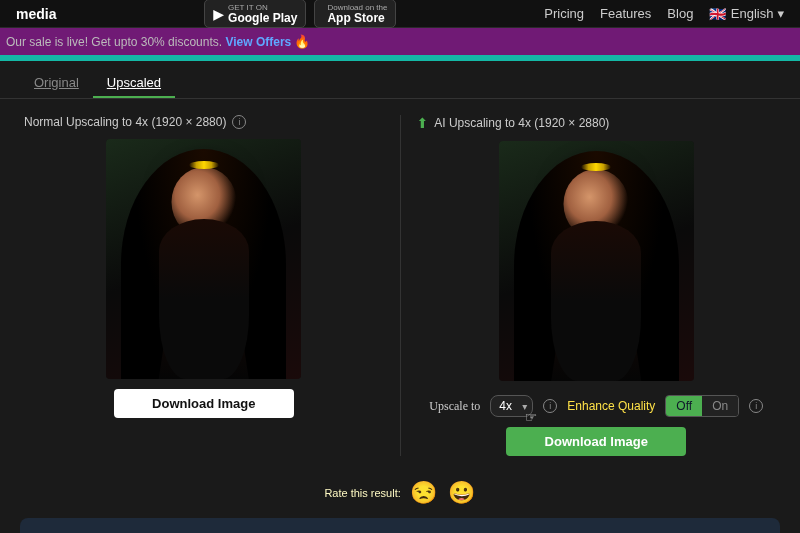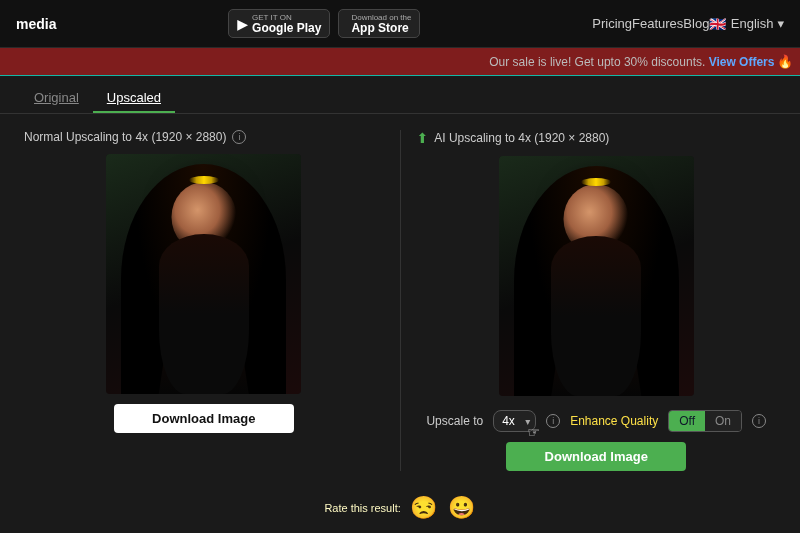--- a/index.html
+++ b/index.html
@@ -13,21 +13,21 @@
       overflow: hidden;
     }
 
     
     .nav {
       background: #111;
       display: flex;
       align-items: center;
       justify-content: space-between;
       padding: 0 16px;
-      height: 48px;
+      height: 28px;
       border-bottom: 1px solid #2a2a2a;
     }
     .nav-logo {
       color: #fff;
       font-weight: bold;
       font-size: 14px;
     }
     .nav-center {
       display: flex;
       align-items: center;
@@ -53,46 +53,47 @@
       color: #aaa;
     }
     .store-btn .store-text-big {
       font-size: 12px;
       font-weight: 600;
       line-height: 1;
     }
     .nav-right {
       display: flex;
       align-items: center;
+      gap: 16px;
       font-size: 13px;
     }
     .nav-link {
       color: #ccc;
       cursor: pointer;
       text-decoration: none;
     }
     .nav-lang {
       display: flex;
       align-items: center;
       gap: 4px;
       color: #ccc;
       cursor: pointer;
     }
     .flag {
       font-size: 14px;
     }
 
     
     .banner {
-      background: #7f1d1d;
-      text-align: right;
+      background: #701a75;
+      text-align: left;
       padding: 6px;
       font-size: 12px;
       color: #bbb;
-      border-bottom: 1px solid #14b8a6;
+      border-bottom: 6px solid #14b8a6;
     }
     .banner a {
       color: #5fa8ff;
       text-decoration: none;
       font-weight: 600;
     }
     .banner-fire { font-size: 13px; }
 
     
     .tabs {
@@ -260,20 +261,21 @@
     
     .controls-row {
       display: flex;
       align-items: center;
       gap: 10px;
       margin-top: 4px;
     }
     .upscale-label {
       font-size: 12px;
       color: #ccc;
+      font-family: Liberation Serif, serif;
     }
     .upscale-select {
       background: #222;
       border: 1px solid #555;
       border-radius: 8px;
       color: #fff;
       padding: 3px 20px 3px 8px;
       font-size: 12px;
       appearance: none;
       -webkit-appearance: none;

